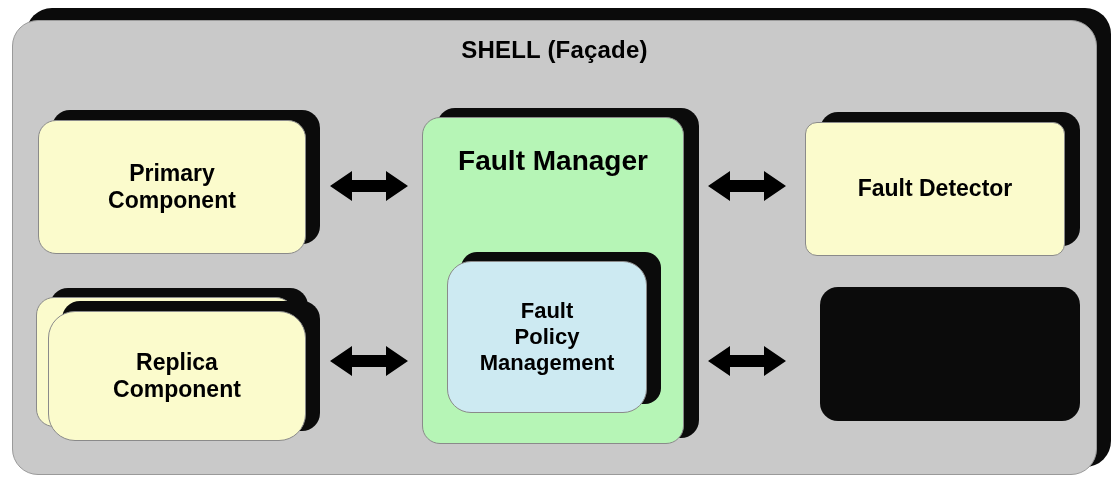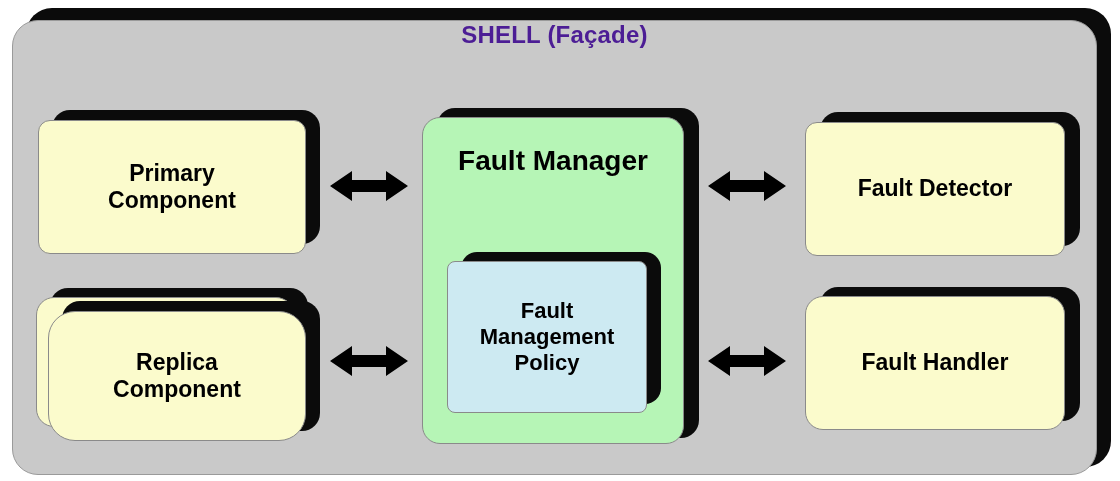--- a/index.html
+++ b/index.html
@@ -50,52 +50,53 @@
     top: 20px;
     width: 1085px;
     height: 455px;
     border-radius: 26px;
     background: #c9c9c9;
     border: 1px solid #9a9a9a;
     align-items: flex-start;
     justify-content: center;
   }
   #shell-title {
+    margin-top: 15px;
     font-size: 24px;
     font-weight: bold;
     letter-spacing: .2px;
-    color: #4c1d95;
+    color: #000000;
   }
 
   
   .yellow { background: #fbfbcc; }
   .green  { background: #b6f5b6; }
   .blue   { background: #cdeaf2; }
 
   
   #primary-shadow { left: 52px;  top: 110px; width: 268px; height: 134px; border-radius: 18px; }
-  #primary        { left: 38px;  top: 120px; width: 268px; height: 134px; border-radius: 12px; font-size: 23px; }
+  #primary        { left: 38px;  top: 120px; width: 268px; height: 134px; border-radius: 18px; font-size: 23px; }
 
   
   #replica-back-shadow { left: 50px; top: 288px; width: 258px; height: 130px; border-radius: 18px; }
   #replica-back        { left: 36px; top: 297px; width: 258px; height: 130px; border-radius: 18px; }
 
   
   #replica-shadow { left: 62px; top: 301px; width: 258px; height: 130px; border-radius: 18px; }
   #replica        { left: 48px; top: 311px; width: 258px; height: 130px; border-radius: 27px; font-size: 23px; }
 
   
   #manager-shadow { left: 437px; top: 108px; width: 262px; height: 330px; border-radius: 18px; }
   #manager        { left: 422px; top: 117px; width: 262px; height: 327px; border-radius: 18px;
                     align-items: flex-start; justify-content: center; }
   #manager-title  { margin-top: 26px; font-size: 28px; font-weight: bold; }
 
   
   #policy-shadow { left: 461px; top: 252px; width: 200px; height: 152px; border-radius: 16px; }
-  #policy        { left: 447px; top: 261px; width: 200px; height: 152px; border-radius: 8px; font-size: 22px; }
+  #policy        { left: 447px; top: 261px; width: 200px; height: 152px; border-radius: 24px; font-size: 22px; }
 
   
   #detector-shadow { left: 820px; top: 112px; width: 260px; height: 134px; border-radius: 18px; }
   #detector        { left: 805px; top: 122px; width: 260px; height: 134px; border-radius: 12px; font-size: 23px; }
 
   
   #handler-shadow { left: 820px; top: 287px; width: 260px; height: 134px; border-radius: 18px; }
   #handler        { left: 805px; top: 296px; width: 260px; height: 134px; border-radius: 18px; font-size: 23px; }
 
   
@@ -140,34 +141,31 @@
 
   <div id="manager-shadow" class="shadow"></div>
   <div id="manager" class="box green">
     <div id="manager-title">Fault Manager</div>
   </div>
 
   <div id="policy-shadow" class="shadow"></div>
   <div id="policy" class="box blue">
     <div>
       <div>Fault</div>
+      <div>Policy</div>
       <div>Management</div>
-      <div>Policy</div>
     </div>
   </div>
 
   <div id="detector-shadow" class="shadow"></div>
   <div id="detector" class="box yellow">
     <div>Fault Detector</div>
   </div>
 
   <div id="handler-shadow" class="shadow"></div>
-  <div id="handler" class="box yellow">
-    <div>Fault Handler</div>
-  </div>
 
   <svg id="arrow-primary-manager" class="arrow" viewBox="0 0 78 46">
     <polygon points="0,23 22,8 22,17 56,17 56,8 78,23 56,38 56,29 22,29 22,38" fill="#000000"></polygon>
   </svg>
 
   <svg id="arrow-replica-manager" class="arrow" viewBox="0 0 78 46">
     <polygon points="0,23 22,8 22,17 56,17 56,8 78,23 56,38 56,29 22,29 22,38" fill="#000000"></polygon>
   </svg>
 
   <svg id="arrow-manager-detector" class="arrow" viewBox="0 0 78 46">

